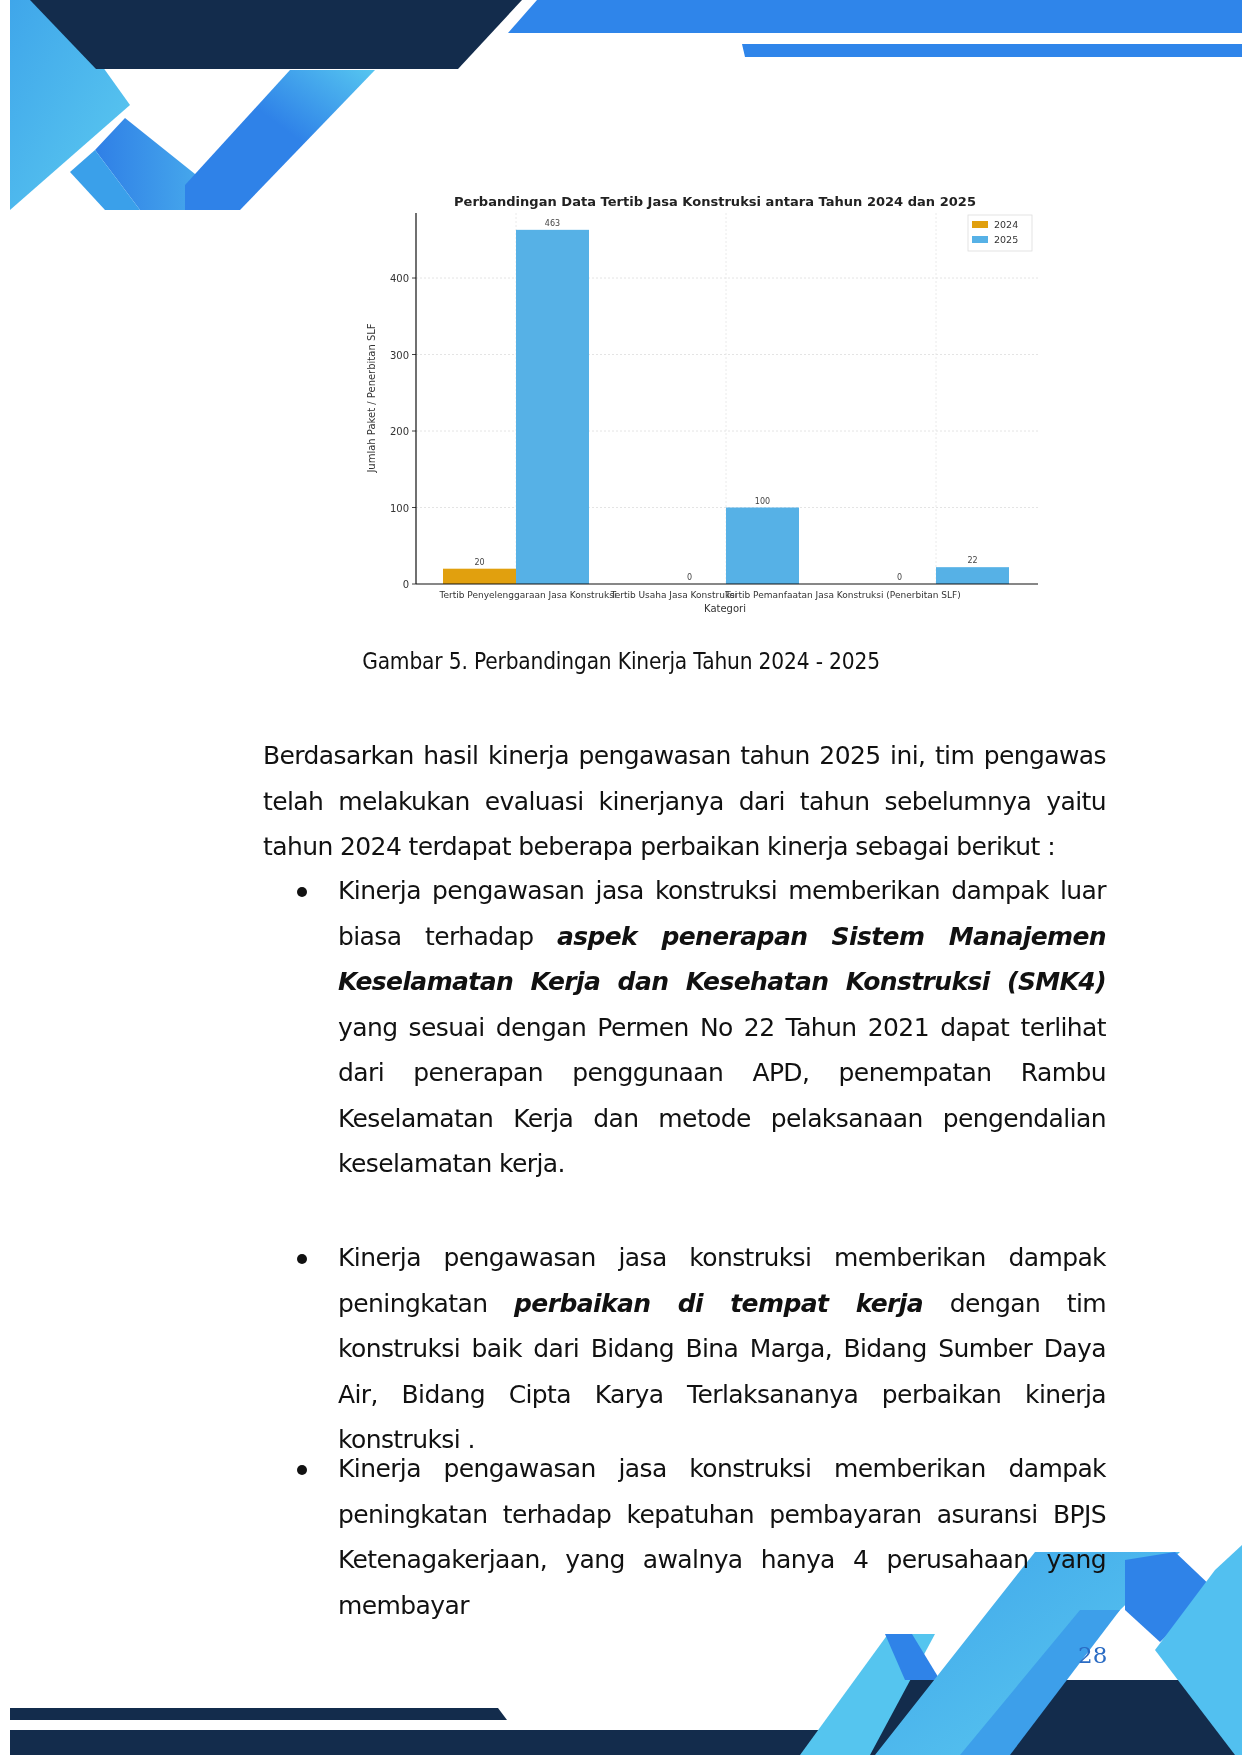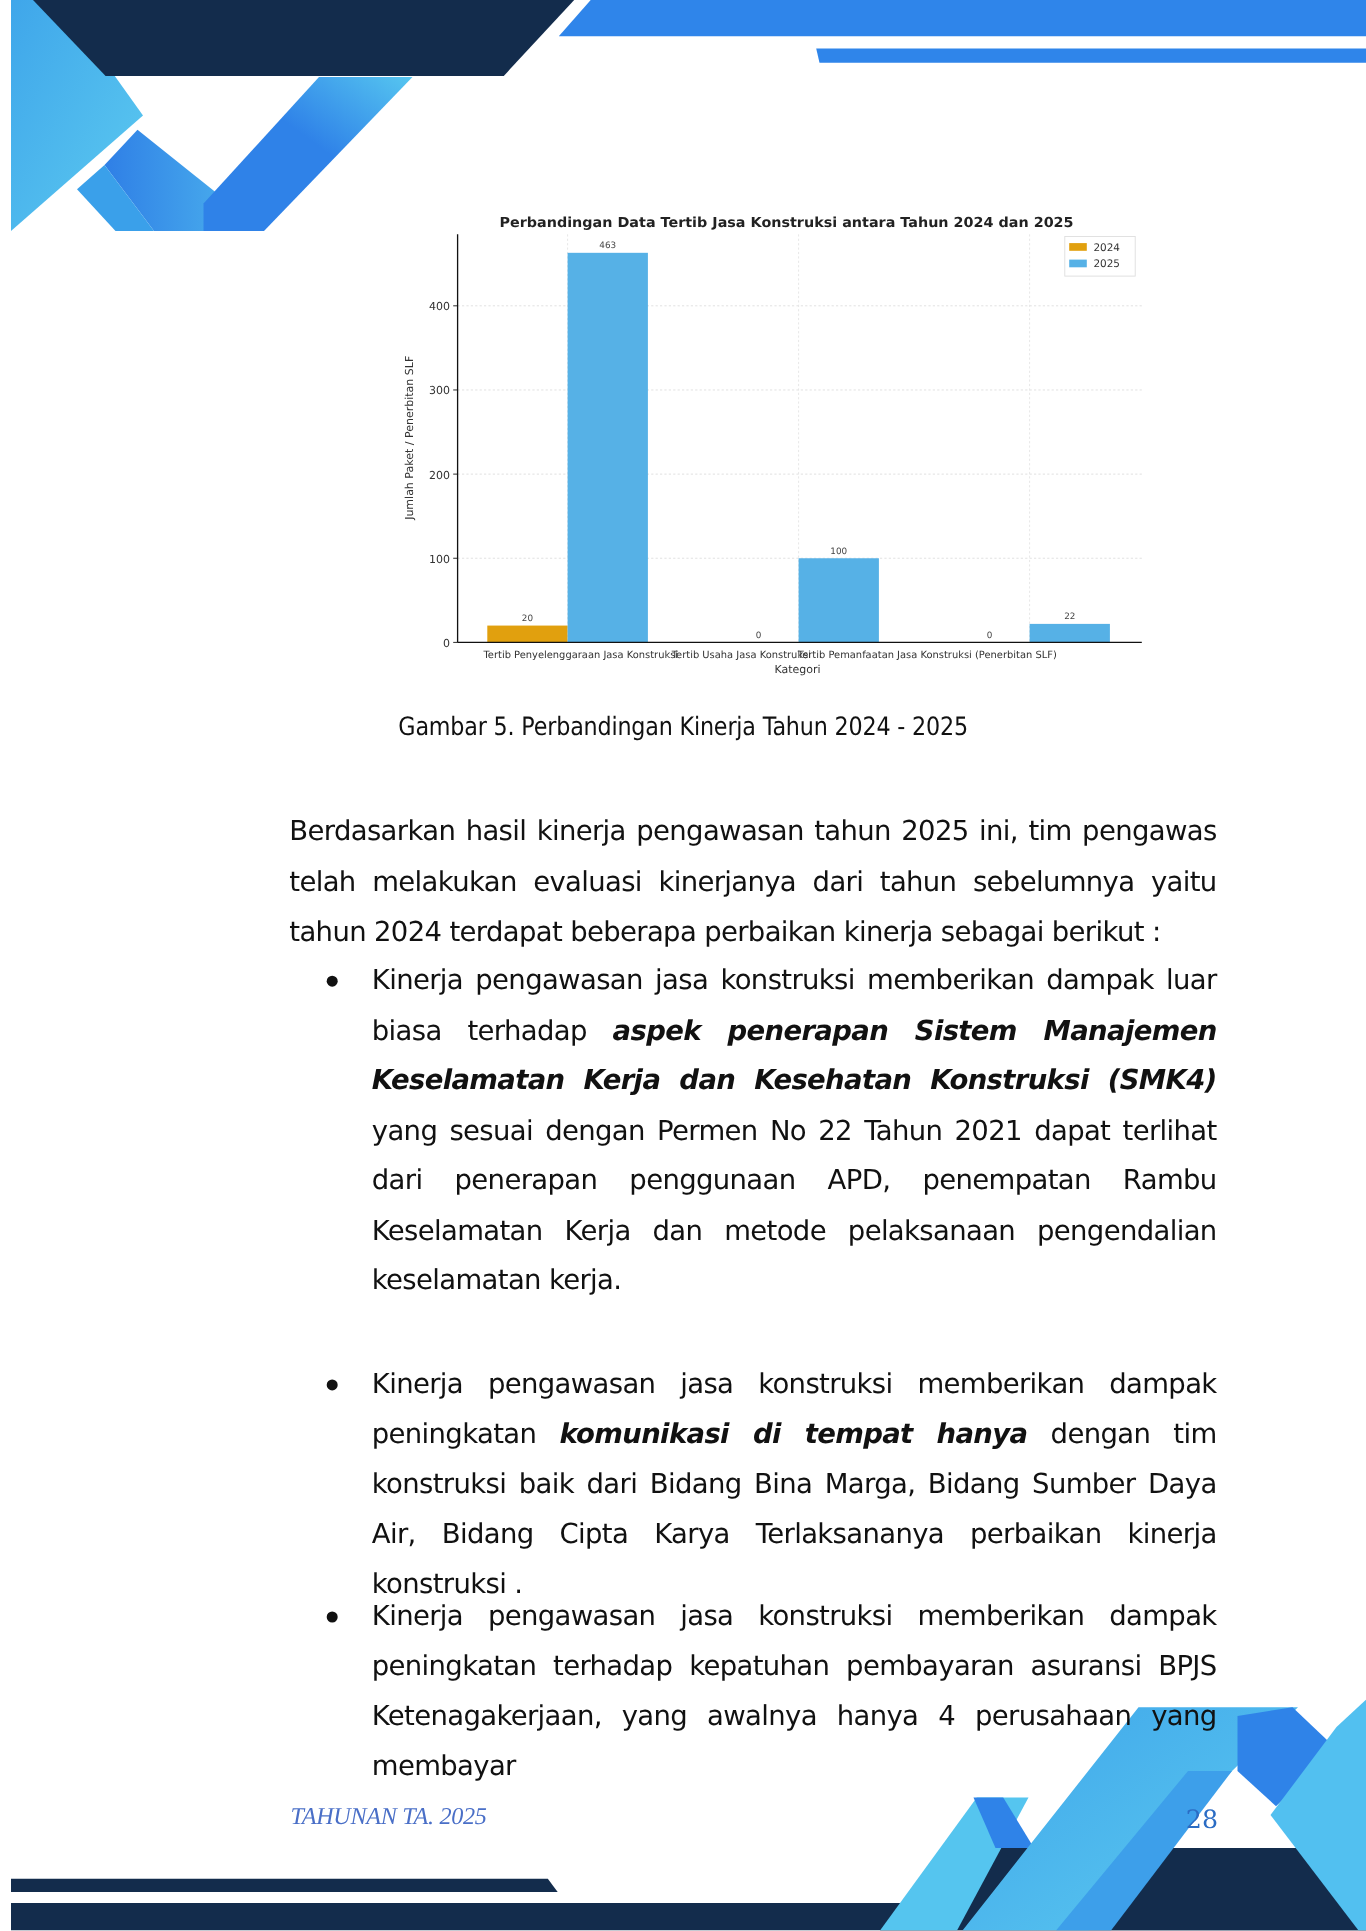--- a/index.html
+++ b/index.html
@@ -141,24 +141,23 @@
 
 <p class="para" style="margin:0">Berdasarkan hasil kinerja pengawasan tahun 2025 ini, tim pengawas telah melakukan evaluasi kinerjanya dari tahun sebelumnya yaitu tahun 2024 terdapat beberapa perbaikan kinerja sebagai berikut :</p>
 
 <div class="bullet" style="top:868px">
   <span class="dot"></span>
   <div class="bullet-text"><span>Kinerja pengawasan jasa konstruksi memberikan dampak luar biasa terhadap </span><span class="bi">aspek penerapan Sistem Manajemen Keselamatan Kerja dan Kesehatan Konstruksi (SMK4)</span><span> yang sesuai dengan Permen No 22 Tahun 2021 dapat terlihat dari penerapan penggunaan APD, penempatan Rambu Keselamatan Kerja dan metode pelaksanaan pengendalian keselamatan kerja.</span></div>
 </div>
 
 <div class="bullet" style="top:1235px">
   <span class="dot"></span>
-  <div class="bullet-text"><span>Kinerja pengawasan jasa konstruksi memberikan dampak peningkatan </span><span class="bi">komunikasi di tempat hanya</span><span> dengan tim konstruksi baik dari Bidang Bina Marga, Bidang Sumber Daya Air, Bidang Cipta Karya Terlaksananya perbaikan kinerja konstruksi .</span></div>
+  <div class="bullet-text"><span>Kinerja pengawasan jasa konstruksi memberikan dampak peningkatan </span><span class="bi">perbaikan di tempat kerja</span><span> dengan tim konstruksi baik dari Bidang Bina Marga, Bidang Sumber Daya Air, Bidang Cipta Karya Terlaksananya perbaikan kinerja konstruksi .</span></div>
 </div>
 
 <div class="bullet" style="top:1446px">
   <span class="dot"></span>
   <div class="bullet-text" style="text-align-last:justify"><span>Kinerja pengawasan jasa konstruksi memberikan dampak peningkatan terhadap kepatuhan pembayaran asuransi BPJS Ketenagakerjaan, yang awalnya hanya 4 perusahaan yang membayar</span><span class="bi"></span><span></span></div>
 </div>
 
 <div class="footer-title">
-  <div>TAHUNAN TA. 2025</div>
 </div>
 <div class="page-num">28</div>
 
 </body></html>

